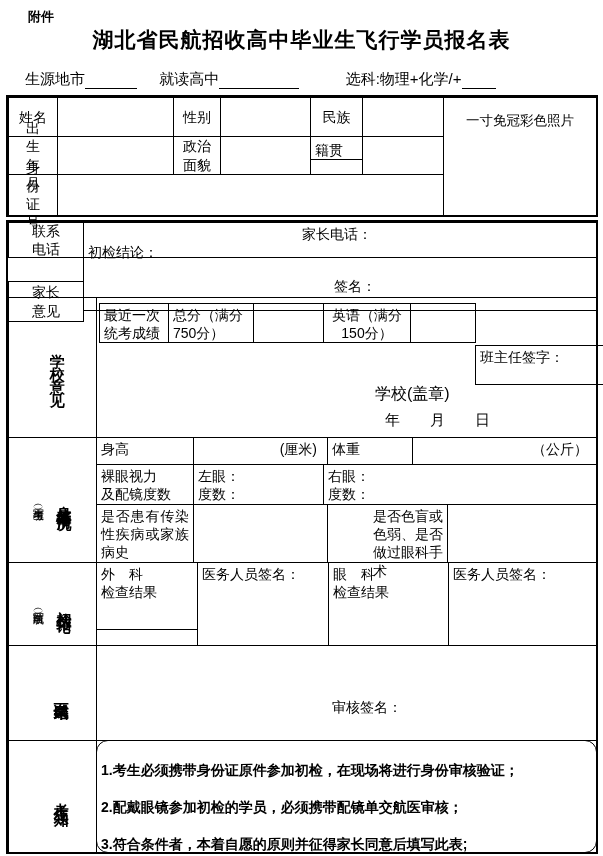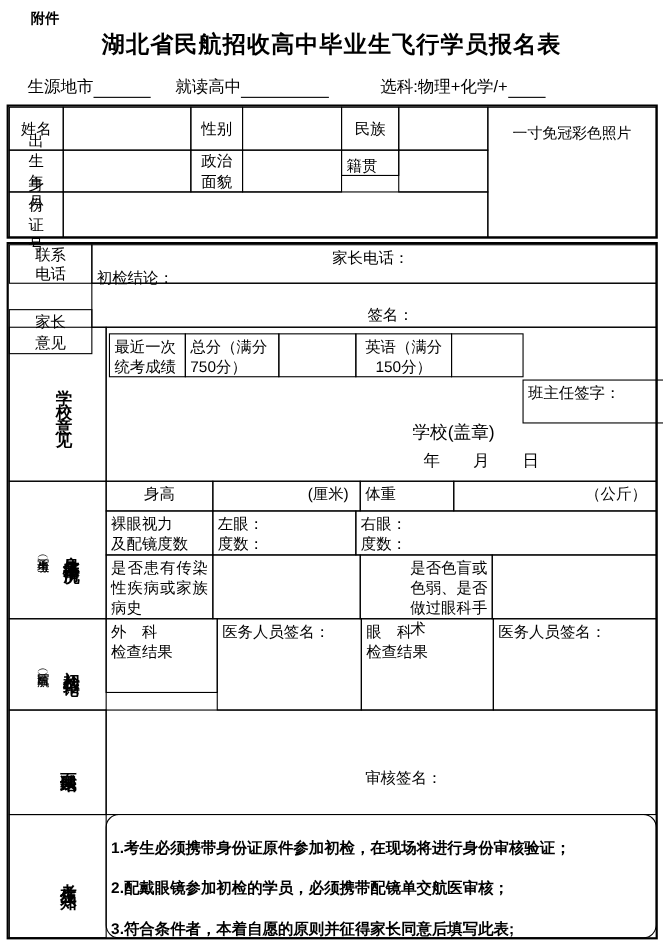--- a/index.html
+++ b/index.html
@@ -60,21 +60,21 @@
 
   <div class="cl ctr" style="left:8px;top:222px;width:76px;height:36px;">联系
 电话</div>
   <div class="cl" style="left:83px;top:222px;width:514px;height:36px;">
     <span>初检结论：</span>
     <span class="abs" style="left:218px;top:2px;">家长电话：</span>
   </div>
 
   <div class="cl ctr" style="left:8px;top:257px;width:76px;height:41px;margin-top:24px;">家长
 意见</div>
-  <div class="cl" style="left:83px;top:257px;width:514px;height:41px;">
+  <div class="cl" style="left:83px;top:257px;width:514px;height:54px;">
     <span class="abs" style="left:250px;top:19px;">签名：</span>
   </div>
 
   <div class="cl vcell" style="left:8px;top:297px;width:89px;height:141px;padding-left:14px;">
     <span class="vert b" style="font-size:15px;letter-spacing:13px;">学校意见</span>
   </div>
   <div class="cl" style="left:96px;top:297px;width:501px;height:141px;">
     <span class="abs" style="left:278px;top:86px;font-size:16px;">学校(盖章)</span>
     <span class="abs" style="left:288px;top:112px;font-size:15px;">年　　月　　日</span>
   </div>
@@ -85,21 +85,21 @@
   <div class="cl" style="left:253px;top:303px;width:71px;height:40px;"></div>
   <div class="cl" style="left:323px;top:303px;width:88px;height:40px;text-align:center;">英语（满分
 150分）</div>
   <div class="cl" style="left:410px;top:303px;width:66px;height:40px;"></div>
   <div class="cl" style="left:475px;top:303px;width:134px;height:40px;margin-top:42px;">班主任签字：</div>
 
   <div class="cl vcell" style="left:8px;top:437px;width:89px;height:126px;gap:9px;">
     <span class="vert" style="font-size:11px;">（考生填写）</span>
     <span class="vert b" style="font-size:15px;letter-spacing:2px;">身体基本情况</span>
   </div>
-  <div class="cl" style="left:96px;top:437px;width:98px;height:28px;text-align:center;">身高</div>
+  <div class="cl" style="left:96px;top:437px;width:98px;height:28px;">身高</div>
   <div class="cl" style="left:193px;top:437px;width:135px;height:28px;text-align:right;padding-right:10px;">(厘米)</div>
   <div class="cl" style="left:327px;top:437px;width:86px;height:28px;">体重</div>
   <div class="cl" style="left:96px;top:464px;width:98px;height:41px;">裸眼视力
 及配镜度数</div>
 
   <div class="cl" style="left:412px;top:437px;width:185px;height:28px;text-align:right;padding-right:8px;">（公斤）</div>
   <div class="cl" style="left:193px;top:464px;width:131px;height:41px;">左眼：
 度数：</div>
   <div class="cl" style="left:323px;top:464px;width:274px;height:41px;">右眼：
 度数：</div>

